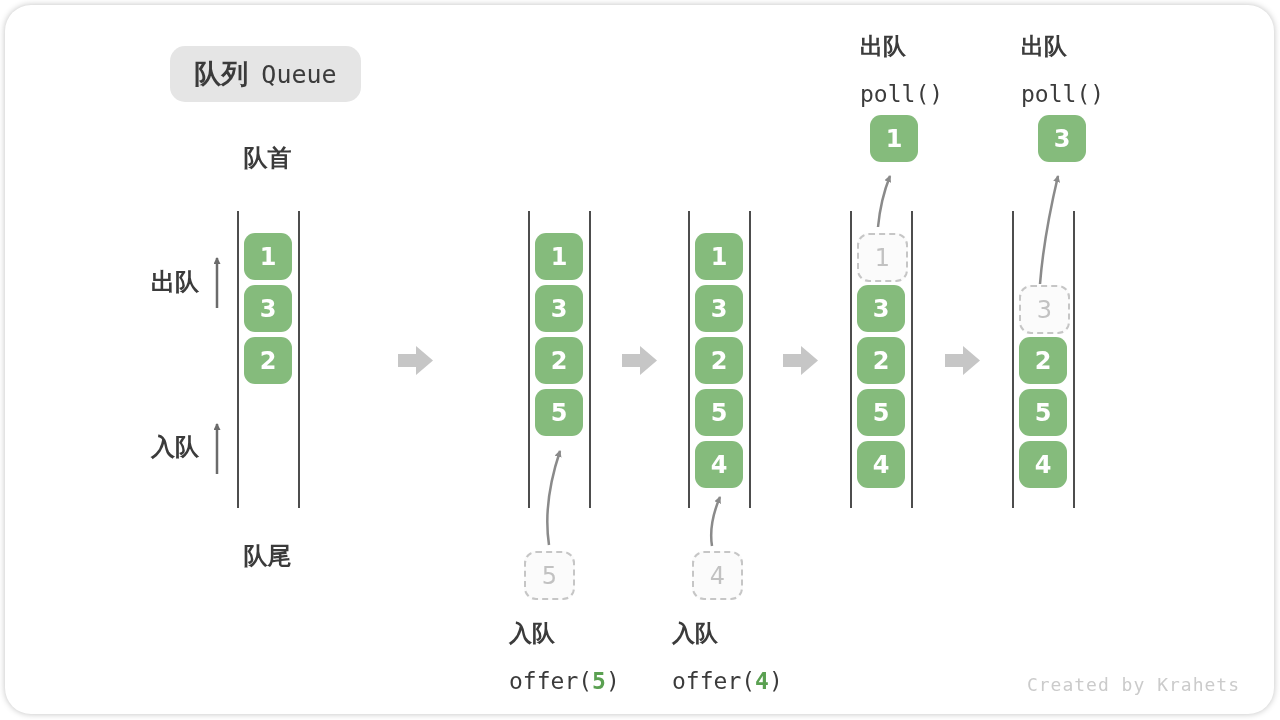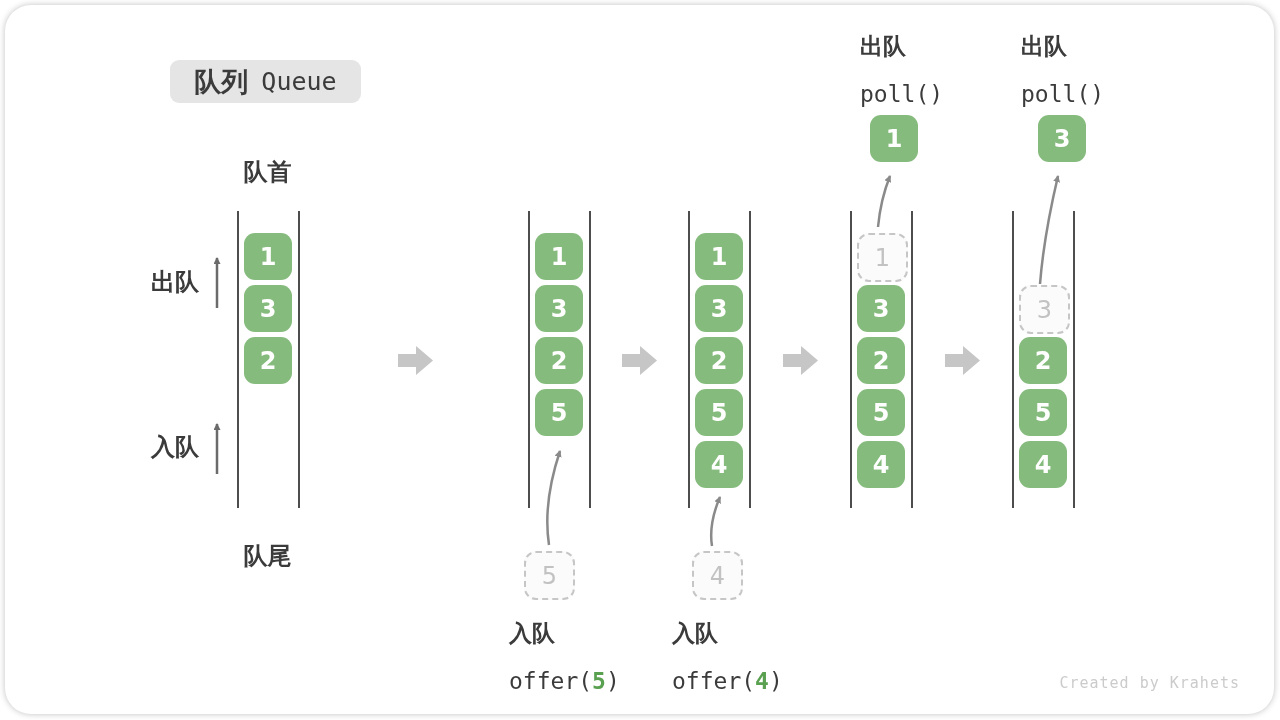--- a/index.html
+++ b/index.html
@@ -6,29 +6,29 @@
   .canvas{
     position:relative;width:1280px;height:720px;background:#ffffff;overflow:hidden;
     font-family:"Liberation Sans","DejaVu Sans",sans-serif;color:#3b3b3b;
   }
   .card{
     position:absolute;left:5px;top:5px;width:1269px;height:709px;
     border-radius:26px;background:#ffffff;
     box-shadow:0 0 6px rgba(0,0,0,0.25);
   }
   .title-badge{
-    position:absolute;left:170px;top:46px;width:191px;height:43px;
-    background:#e5e5e5;border-radius:9px;
-    display:flex;align-items:center;justify-content:center;gap:13px;margin-top:14px;
+    position:absolute;left:170px;top:46px;width:191px;height:56px;
+    background:#e5e5e5;border-radius:15px;
+    display:flex;align-items:center;justify-content:center;gap:13px;
   }
   .title-zh{font-size:27px;font-weight:700;color:#3b3b3b;}
   .title-en{font-family:"DejaVu Sans Mono","Liberation Mono",monospace;font-size:25px;color:#3b3b3b;}
 
   .lbl{position:absolute;font-size:24px;font-weight:700;color:#3b3b3b;white-space:nowrap;}
-  .lbl-front{left:225px;top:156px;width:85px;text-align:center;}
+  .lbl-front{left:225px;top:142px;width:85px;text-align:center;}
   .lbl-rear{left:225px;top:540px;width:85px;text-align:center;}
   .lbl-dequeue{left:151px;top:266px;}
   .lbl-enqueue{left:151px;top:431px;}
 
   .vline{position:absolute;top:211px;width:2px;height:297px;background:#4d4d4d;}
 
   .box{
     position:absolute;width:48px;height:47px;border-radius:11px;
     background:var(--box-green,#85bb7c);color:#ffffff;
     display:flex;align-items:center;justify-content:center;
@@ -51,21 +51,21 @@
   }
   .op .op-code .num{color:var(--code-green,#5aa051);font-weight:700;}
   .op-poll-1{left:860px;top:31px;}
   .op-poll-2{left:1021px;top:31px;}
   .op-offer-5{left:509px;top:618px;}
   .op-offer-4{left:672px;top:618px;}
 
   .watermark{
     position:absolute;right:40px;top:674px;
     font-family:"DejaVu Sans Mono","Liberation Mono",monospace;
-    font-size:15px;letter-spacing:1px;color:#cbcbcb;
+    font-size:18px;letter-spacing:1px;color:#cbcbcb;
   }
 </style>
 </head>
 <body>
 
 <div class="canvas">
   <div class="card"></div>
 
   <div class="title-badge">
     <span class="title-zh">队列</span>

